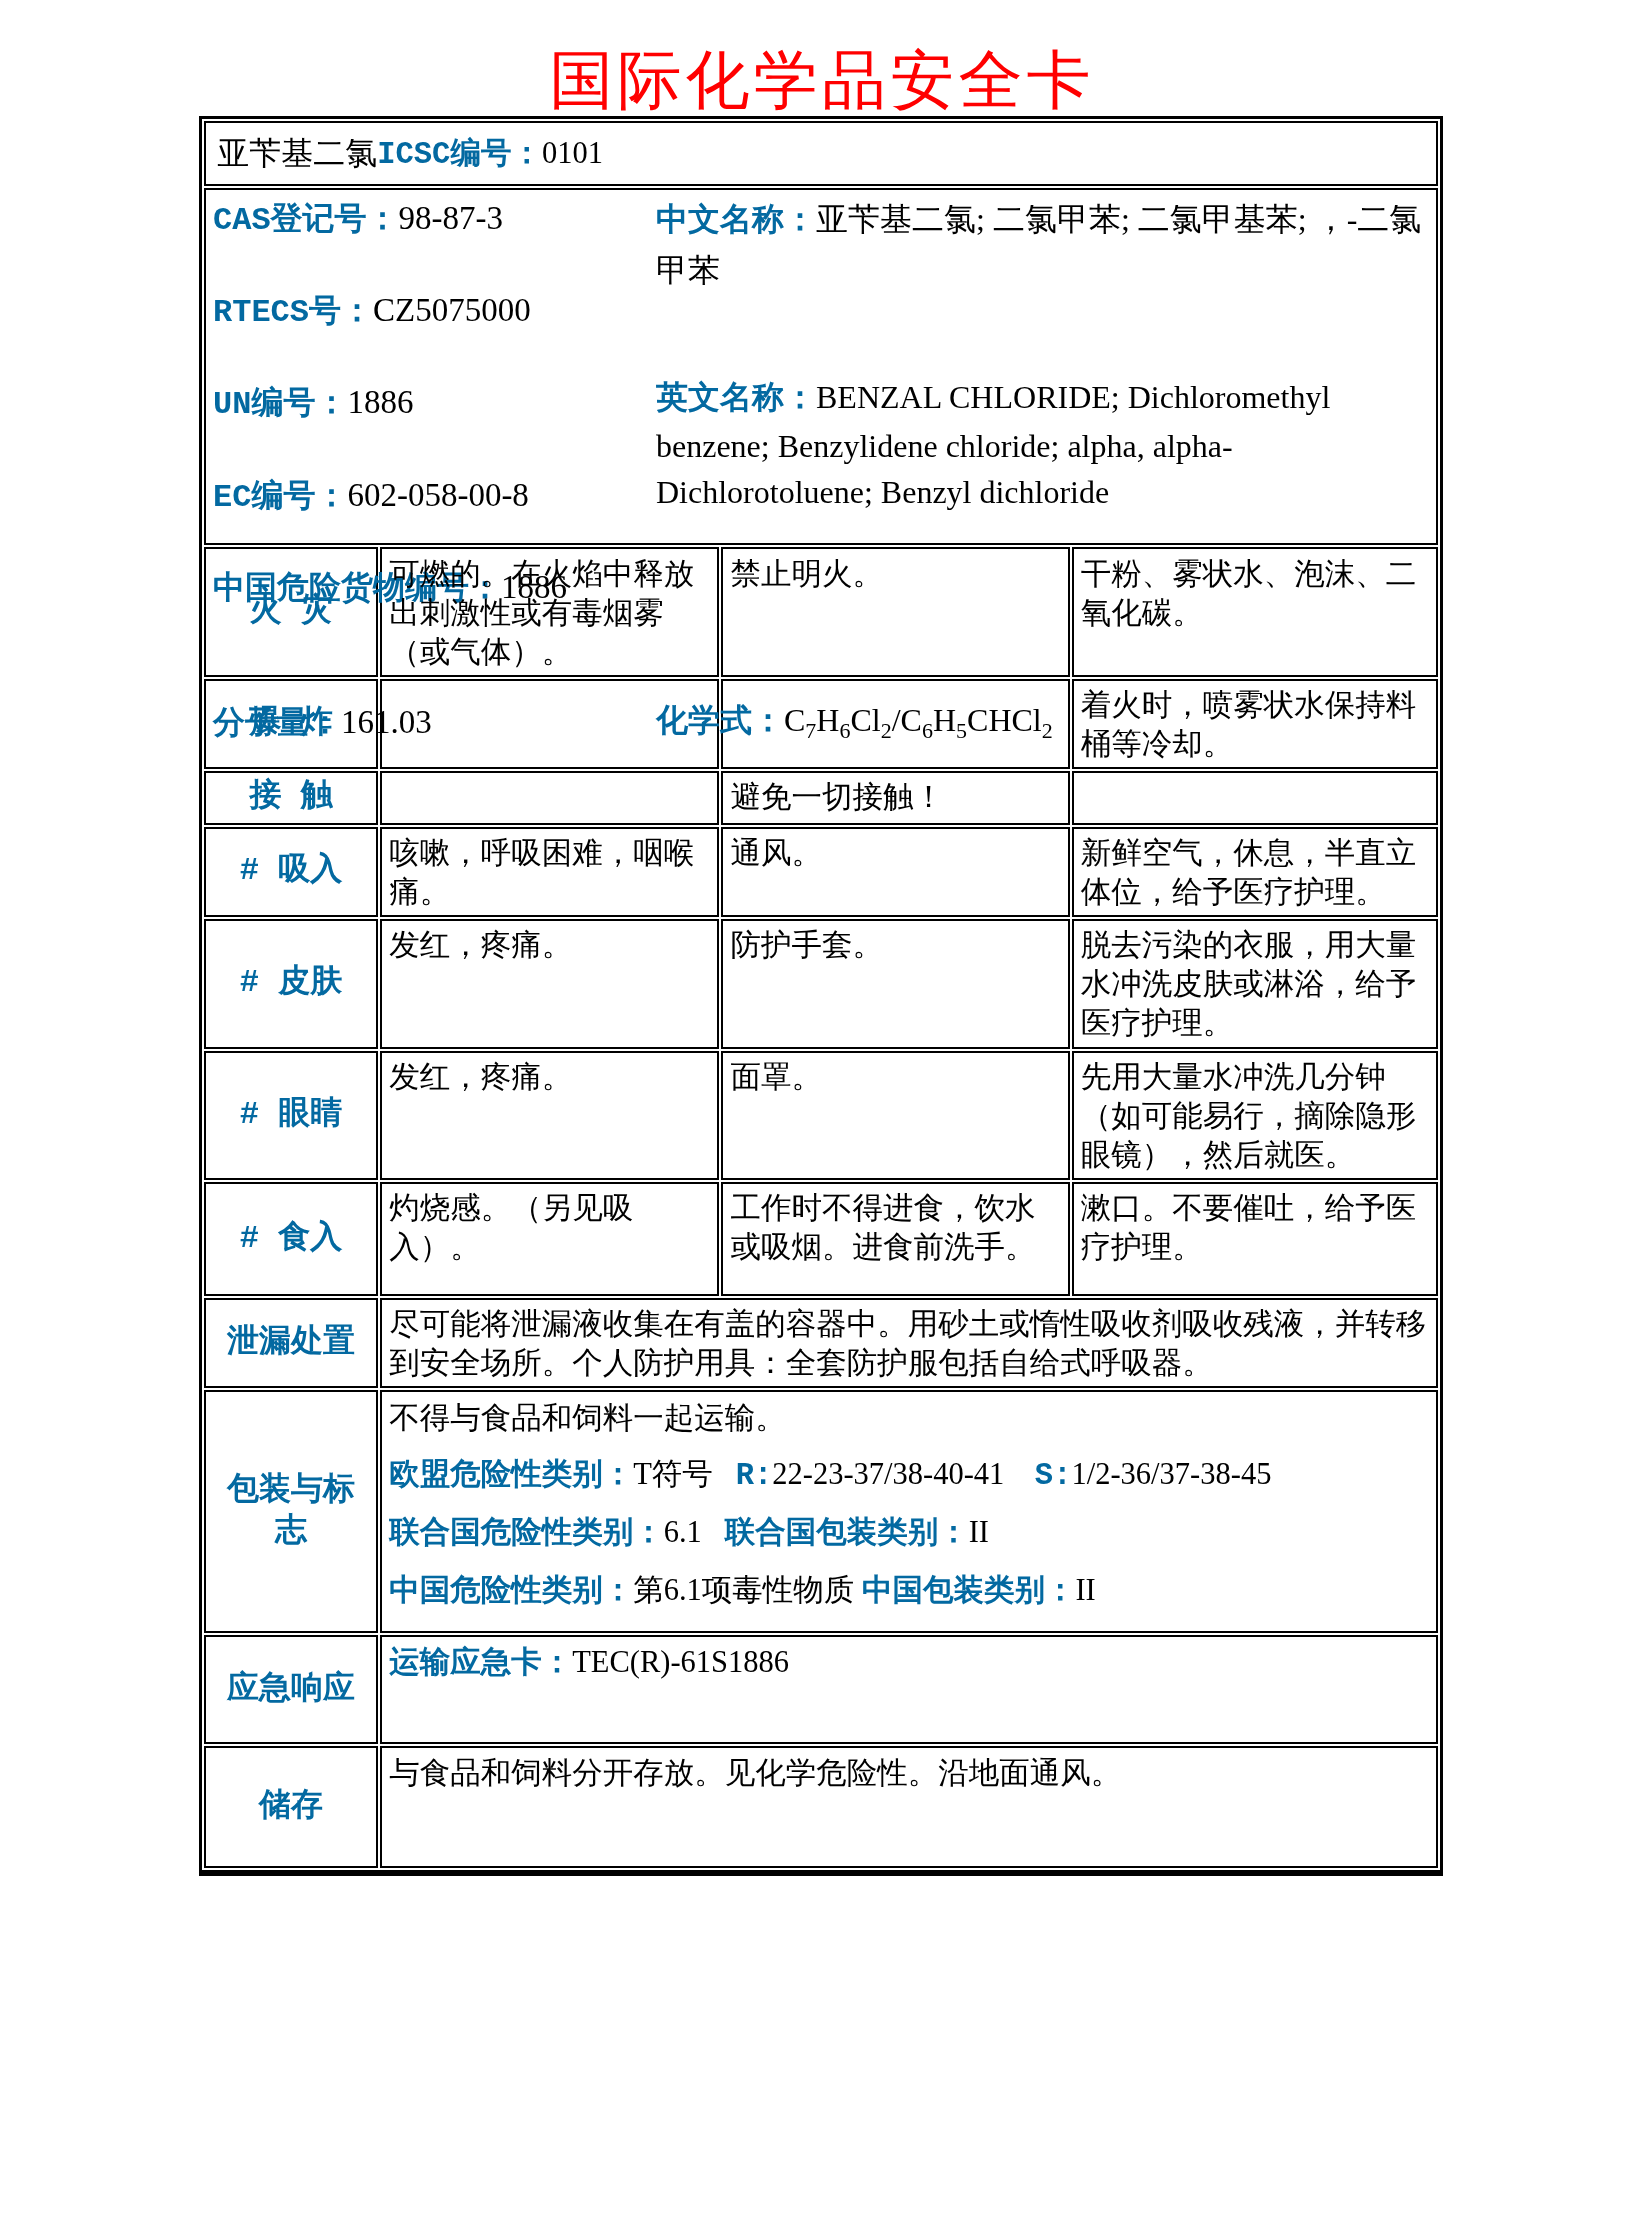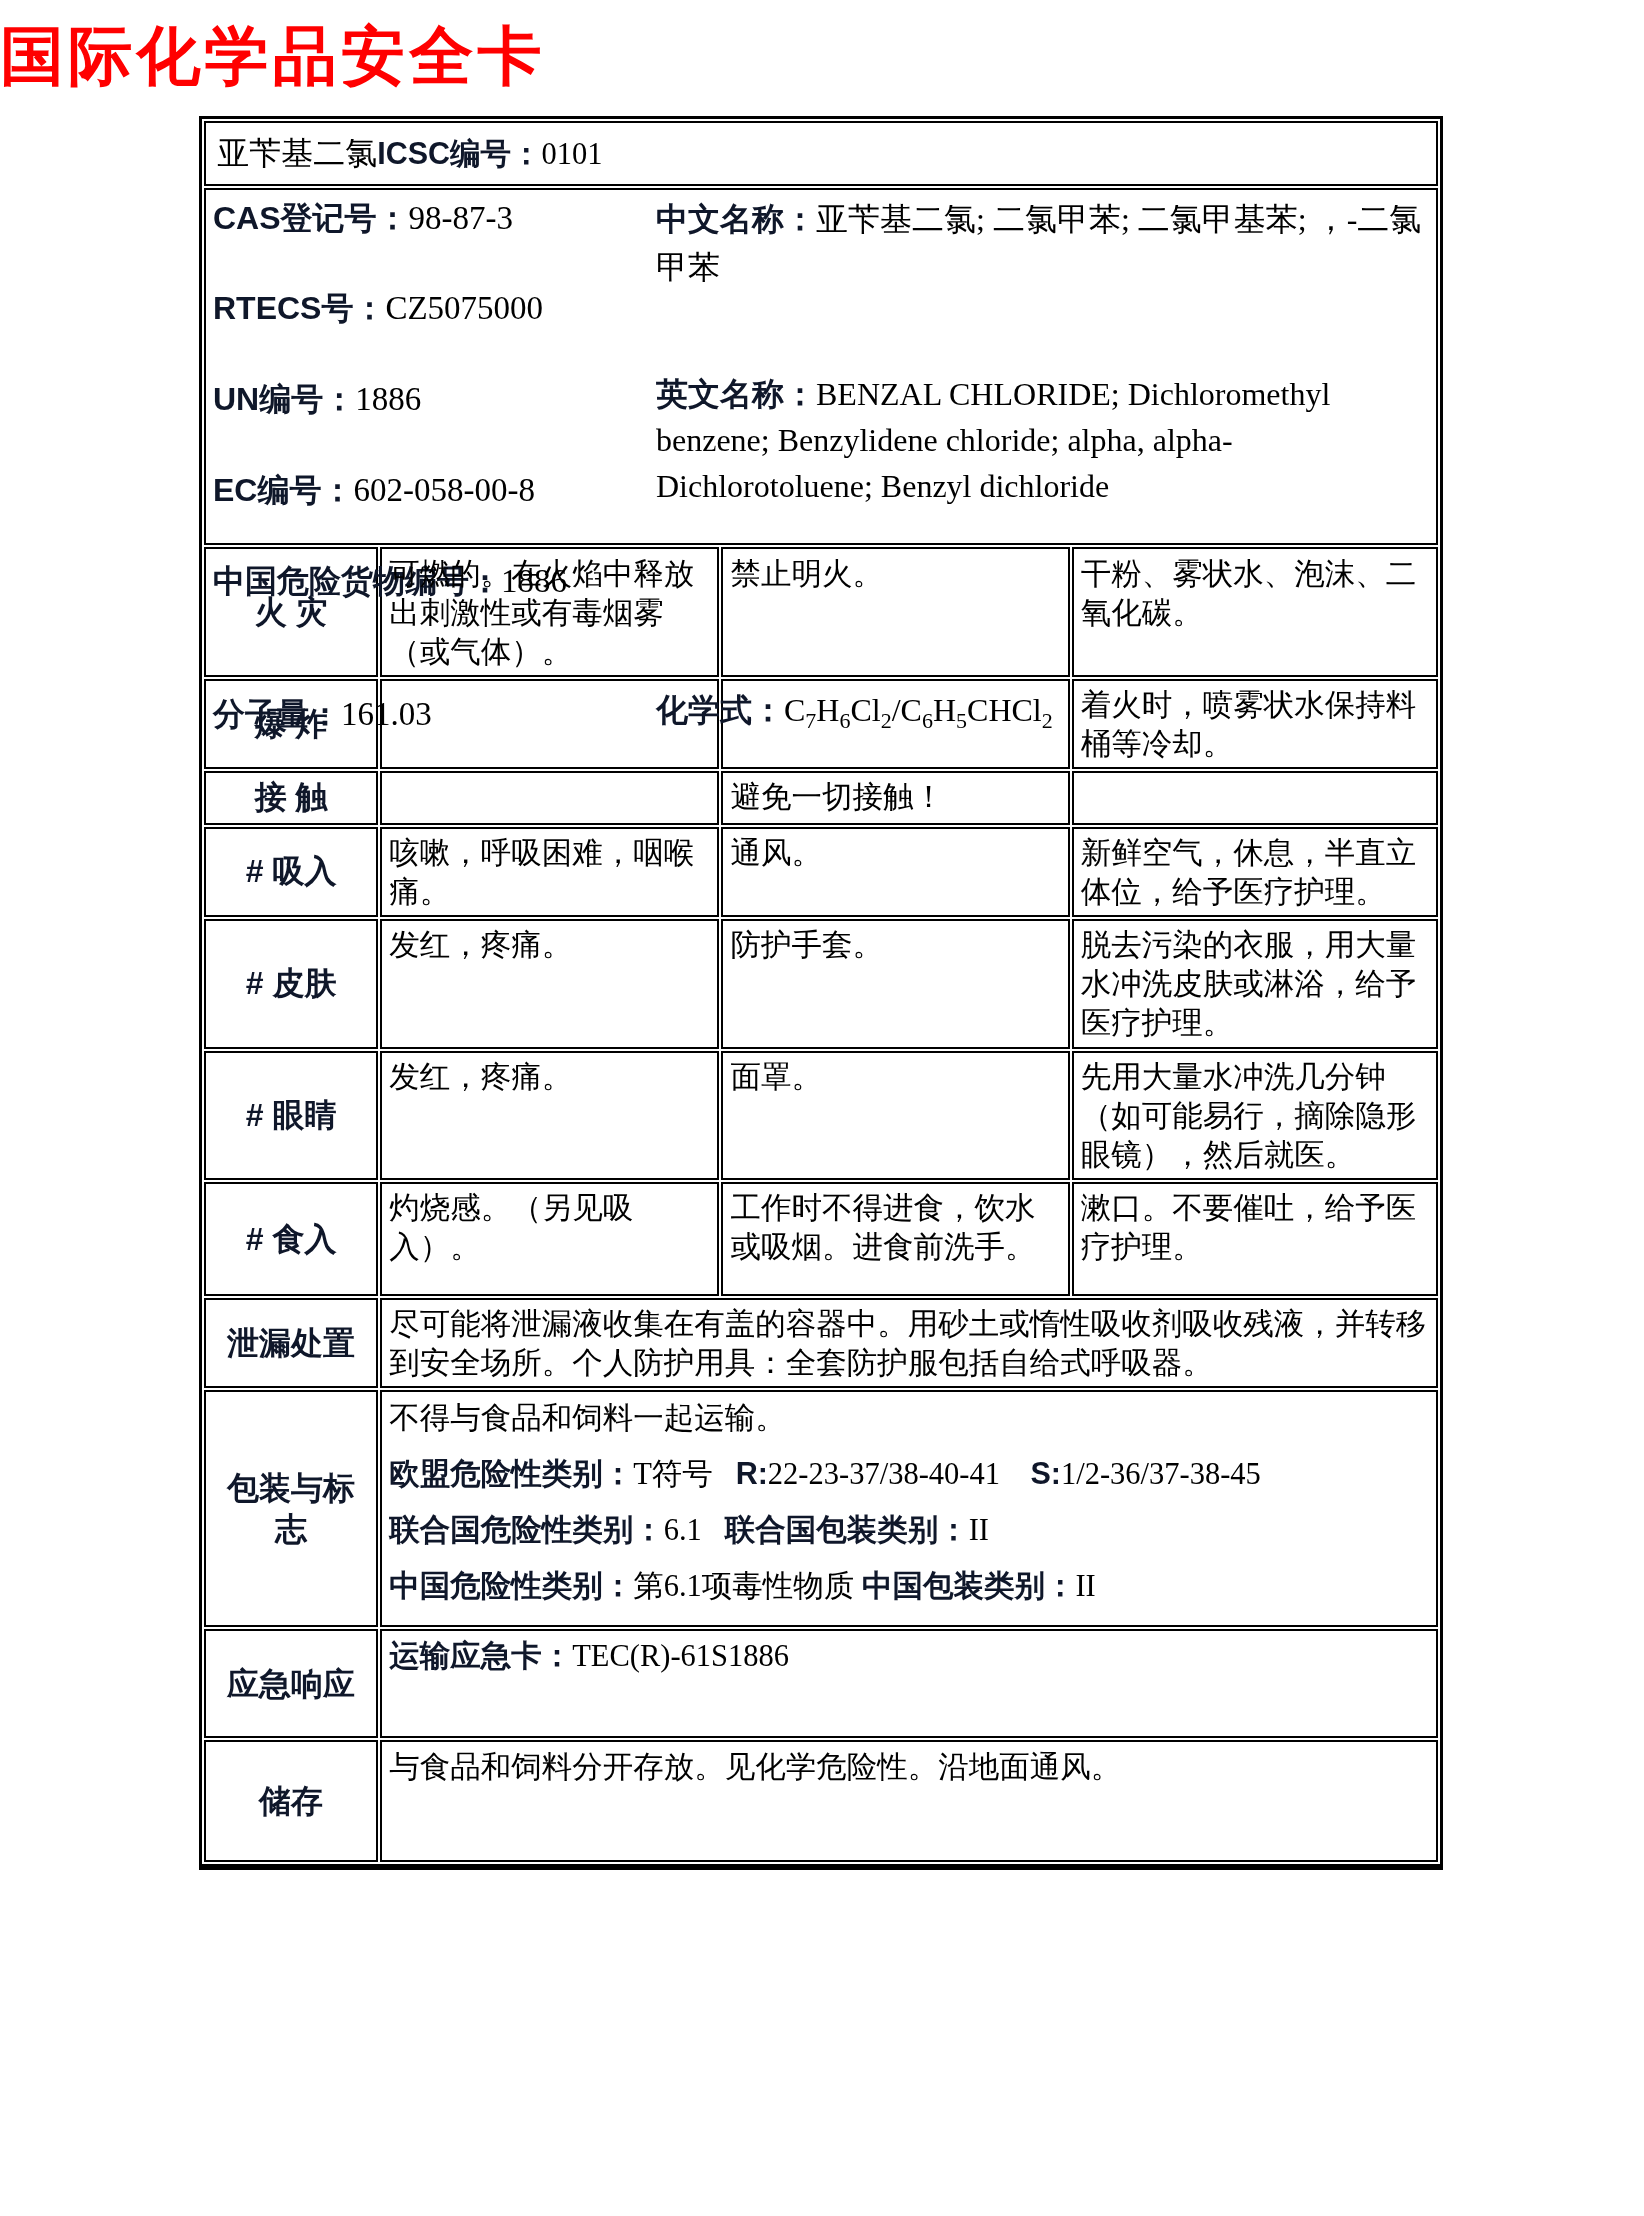--- a/index.html
+++ b/index.html
@@ -1,26 +1,26 @@
 <!DOCTYPE html>
 <html style="font-size:11px"><head>
 <meta charset="utf-8">
 <style>
   html,body{margin:0;padding:0;background:#ffffff;}
   .page{position:relative;width:1644px;height:2216px;background:#ffffff;
         font-family:"DejaVu Serif","Liberation Serif",serif;color:#000;}
-  .title{position:absolute;top:13px;left:0;width:100%;
-         font-size:64px;font-weight:bold;letter-spacing:4.2px;}
+  .title{position:absolute;top:37px;left:0;width:100%;text-align:center;
+         font-size:64px;font-weight:normal;letter-spacing:4.2px;}
   table.card{position:absolute;left:199px;top:116px;width:1244px;
              border:3.5px solid #000;border-bottom-width:6.2px;border-spacing:2.1px;
              table-layout:fixed;background:#fff;}
   td{border:2.1px solid #000;box-sizing:border-box;vertical-align:top;
      padding:4.2px 7px;font-size:30.5px;line-height:1.28;word-break:break-word;}
-  .lbl{color:#0f172a;font-weight:bold;
-       font-family:Liberation Sans, sans-serif;}
+  .lbl{color:#0369a1;font-weight:bold;
+       font-family:Liberation Mono, monospace;}
   .k{color:#000;font-family:Liberation Serif, serif;}
   .red{color:#FF0000;}
   .center-mid{text-align:center;vertical-align:middle;}
   .rowlabel{font-size:32px;}
   .theadcell{font-size:32px;line-height:1.4;}
   
   .namebar{display:flex;justify-content:flex-start;align-items:center;
            height:53px;padding:0 4.2px;}
   .namebar .nm{font-size:32px;}
   .namebar .icsc{font-size:30.5px;}

